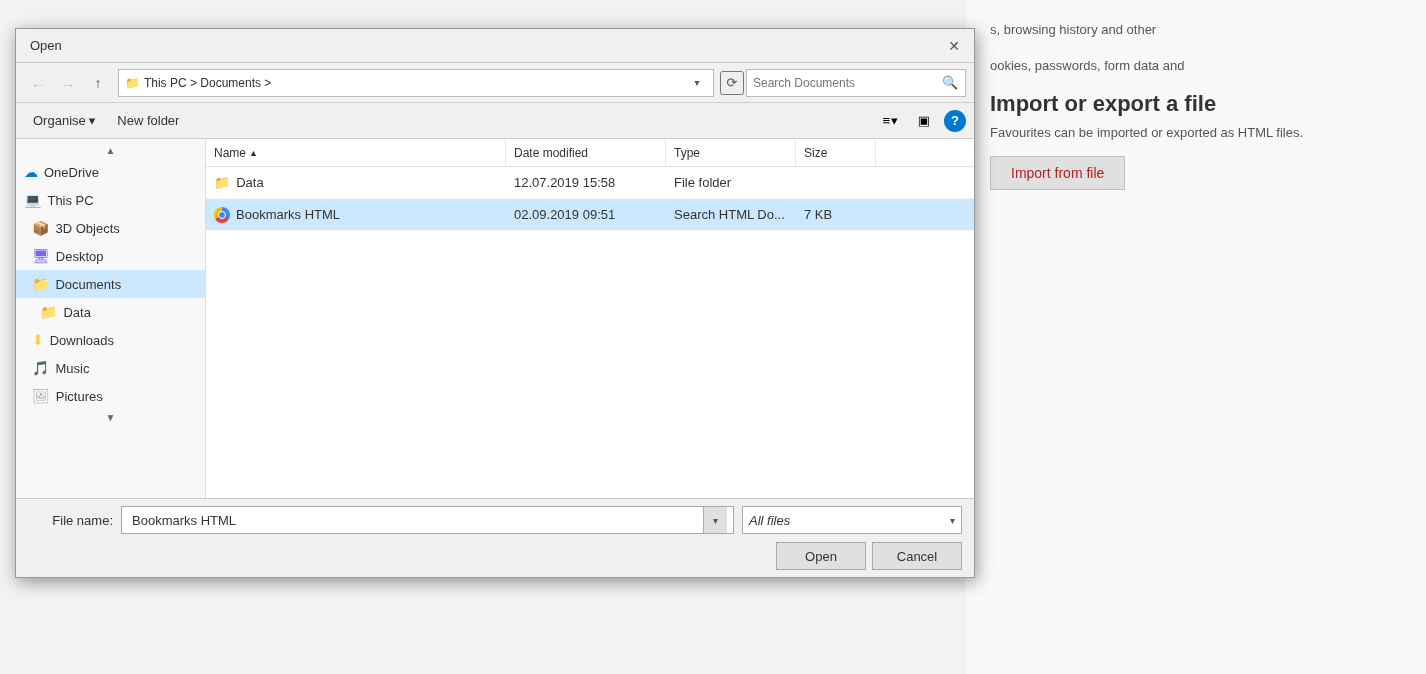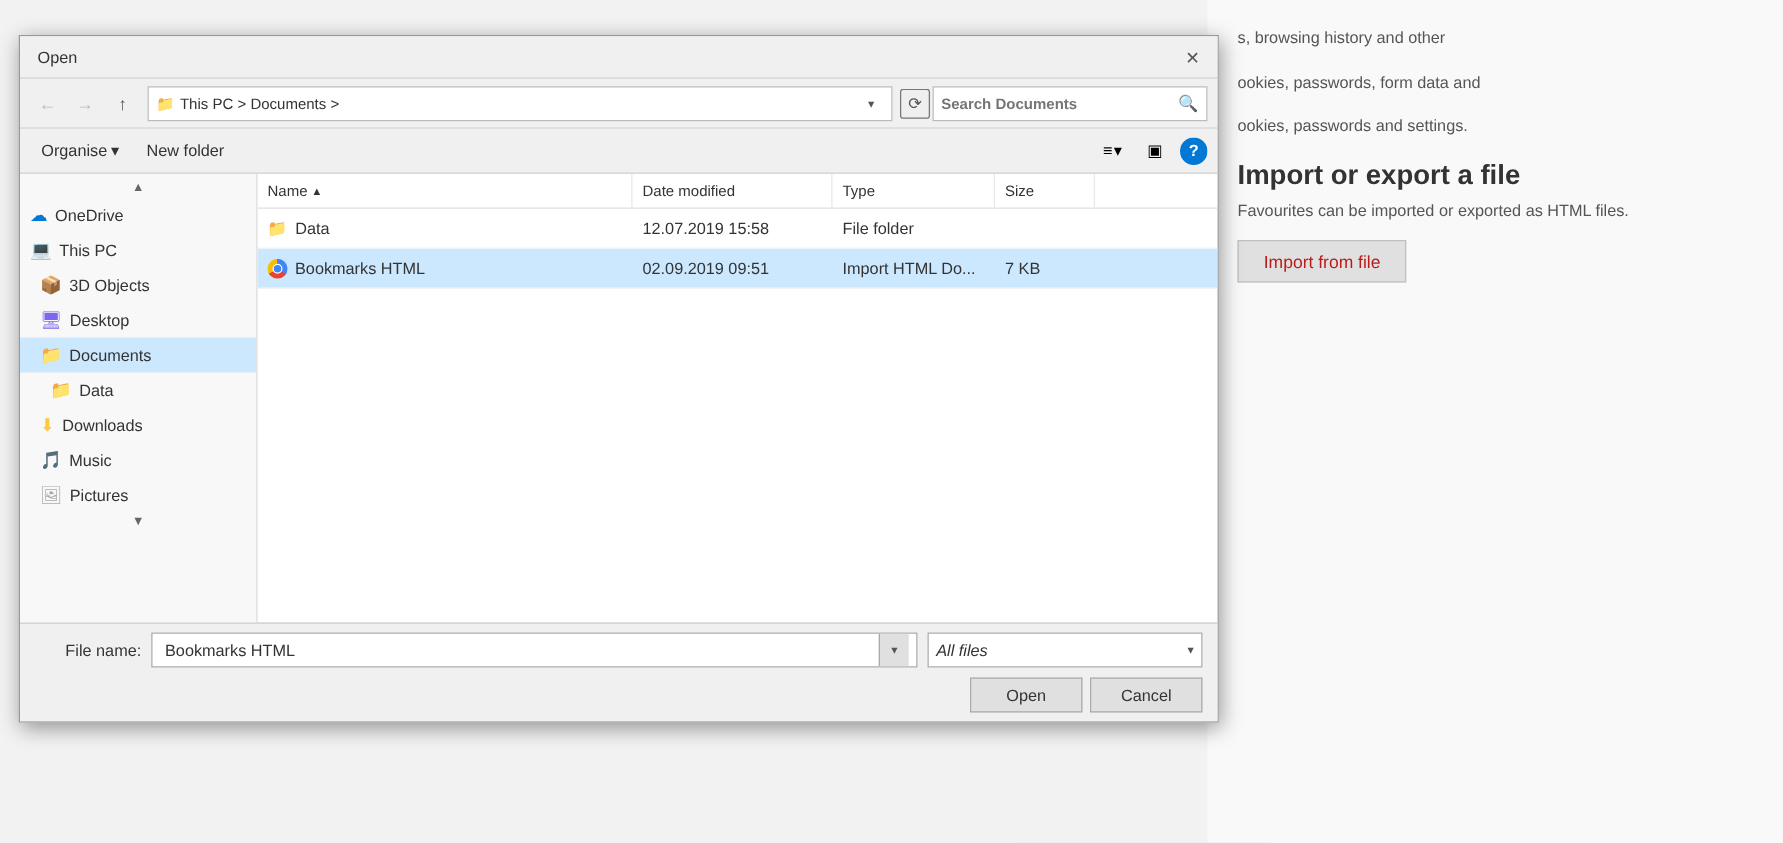--- a/index.html
+++ b/index.html
@@ -173,21 +173,20 @@
       align-items: center;
       padding: 0 6px;
     }
     .search-input {
       flex: 1;
       border: none;
       outline: none;
       font-size: 12px;
       background: transparent;
       color: #701a75;
-      font-weight: bold;
     }
     .search-icon {
       font-size: 13px;
       color: #555;
       cursor: pointer;
     }
 
     
     .dialog-toolbar2 {
       height: 36px;
@@ -432,21 +431,20 @@
     .dialog-sidebar::-webkit-scrollbar-thumb,
     .dialog-filelist::-webkit-scrollbar-thumb { background: #c0c0c0; border: 2px solid #f0f0f0; }
   </style>
 </head>
 <body>
 
 <div class="browser-bg">
   <div class="browser-panel">
     <p class="browser-panel-text">s, browsing history and other</p>
     <p class="browser-panel-text">ookies, passwords, form data and</p>
-    <p class="browser-panel-text">ookies, passwords and settings.</p>
     <h2 class="browser-panel-section-title">Import or export a file</h2>
     <p class="browser-panel-section-text">Favourites can be imported or exported as HTML files.</p>
     <button class="import-from-file-btn">Import from file</button>
   </div>
 </div>
 
 <div class="open-dialog">
 
   <div class="dialog-titlebar">
     <span class="dialog-title">Open</span>
@@ -574,21 +572,21 @@
             <div class="file-cell file-cell-date">12.07.2019 15:58</div>
             <div class="file-cell file-cell-type">File folder</div>
             <div class="file-cell file-cell-size" style="text-align: right;"></div>
           </div>
           <div class="file-row selected">
             <div class="file-cell file-cell-name">
               <span class="chrome-icon"></span>
               <span>Bookmarks HTML</span>
             </div>
             <div class="file-cell file-cell-date">02.09.2019 09:51</div>
-            <div class="file-cell file-cell-type">Import HTML Do...</div>
+            <div class="file-cell file-cell-type">Search HTML Do...</div>
             <div class="file-cell file-cell-size" style="text-align: left;">7 KB</div>
           </div>
         </div>
     </div>
   </div>
 
   <div class="dialog-bottom">
     <div class="filename-row">
       <span class="filename-label">File name:</span>
       <div class="filename-input" style="display:flex;align-items:center;flex:1;">

